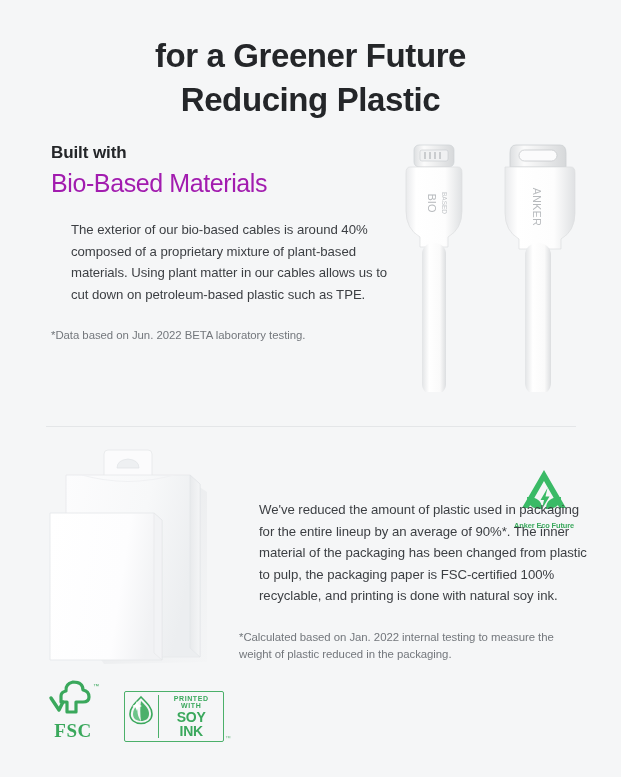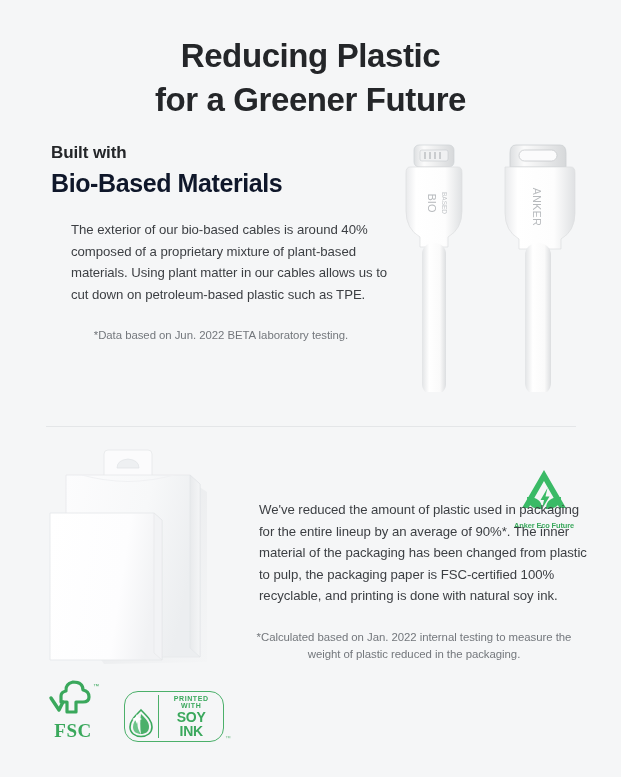--- a/index.html
+++ b/index.html
@@ -42,40 +42,39 @@
     width: 340px;
   }
   .eyebrow {
     font-size: 17px;
     font-weight: bold;
     color: #242629;
     letter-spacing: -0.1px;
   }
   .headline-green {
     font-size: 25px;
-    font-weight: bold;
-    color: #0f172a;
+    font-weight: normal;
+    color: #a21caf;
     letter-spacing: -0.4px;
     margin-top: 6px;
   }
   .body-copy {
     margin-top: 21px;
     font-size: 13.2px;
     line-height: 1.63;
     color: #3c3f43;
     letter-spacing: -0.05px;
     margin-left: 20px;
   }
   .footnote {
     margin-top: 22px;
     font-size: 11.4px;
     line-height: 1.5;
     color: #73777c;
     letter-spacing: -0.05px;
-    text-align: center;
   }
 
   
   .cable-art {
     position: absolute;
     left: 392px;
     top: -6px;
     width: 215px;
     height: 255px;
   }
@@ -138,23 +137,23 @@
     font-family: "Liberation Serif", serif;
     font-size: 19px;
     font-weight: bold;
     color: #3aa85c;
     letter-spacing: 0.5px;
     margin-top: -2px;
   }
   .soy-badge {
     width: 100px;
     border: 1.6px solid #4bb06a;
-    border-radius: 14px;
+    border-radius: 2px;
     display: flex;
-    align-items: flex-end;
+    align-items: flex-start;
     padding: 3px 4px 3px 3px;
     gap: 4px;
     background: #f5f6f7;
     position: relative;
   }
   .soy-sep {
     width: 1.4px;
     align-self: stretch;
     background: #4bb06a;
   }
@@ -179,22 +178,22 @@
     font-size: 5.5px;
     color: #6fbd85;
   }
 </style>
 </head>
 <body>
 
 <div class="page">
 
   <div class="hero">
+    <div class="hero-line">for a Greener Future</div>
     <div class="hero-line">Reducing Plastic</div>
-    <div class="hero-line">for a Greener Future</div>
   </div>
 
   <div class="section-one">
 
     <div class="copy-left">
       <div class="eyebrow">Built with</div>
       <div class="headline-green">Bio-Based Materials</div>
       <div class="body-copy">The exterior of our bio-based cables is around 40% composed of a proprietary mixture of plant-based materials. Using plant matter in our cables allows us to cut down on petroleum-based plastic such as TPE.</div>
       <div class="footnote">*Data based on Jun. 2022 BETA laboratory testing.</div>
     </div>

